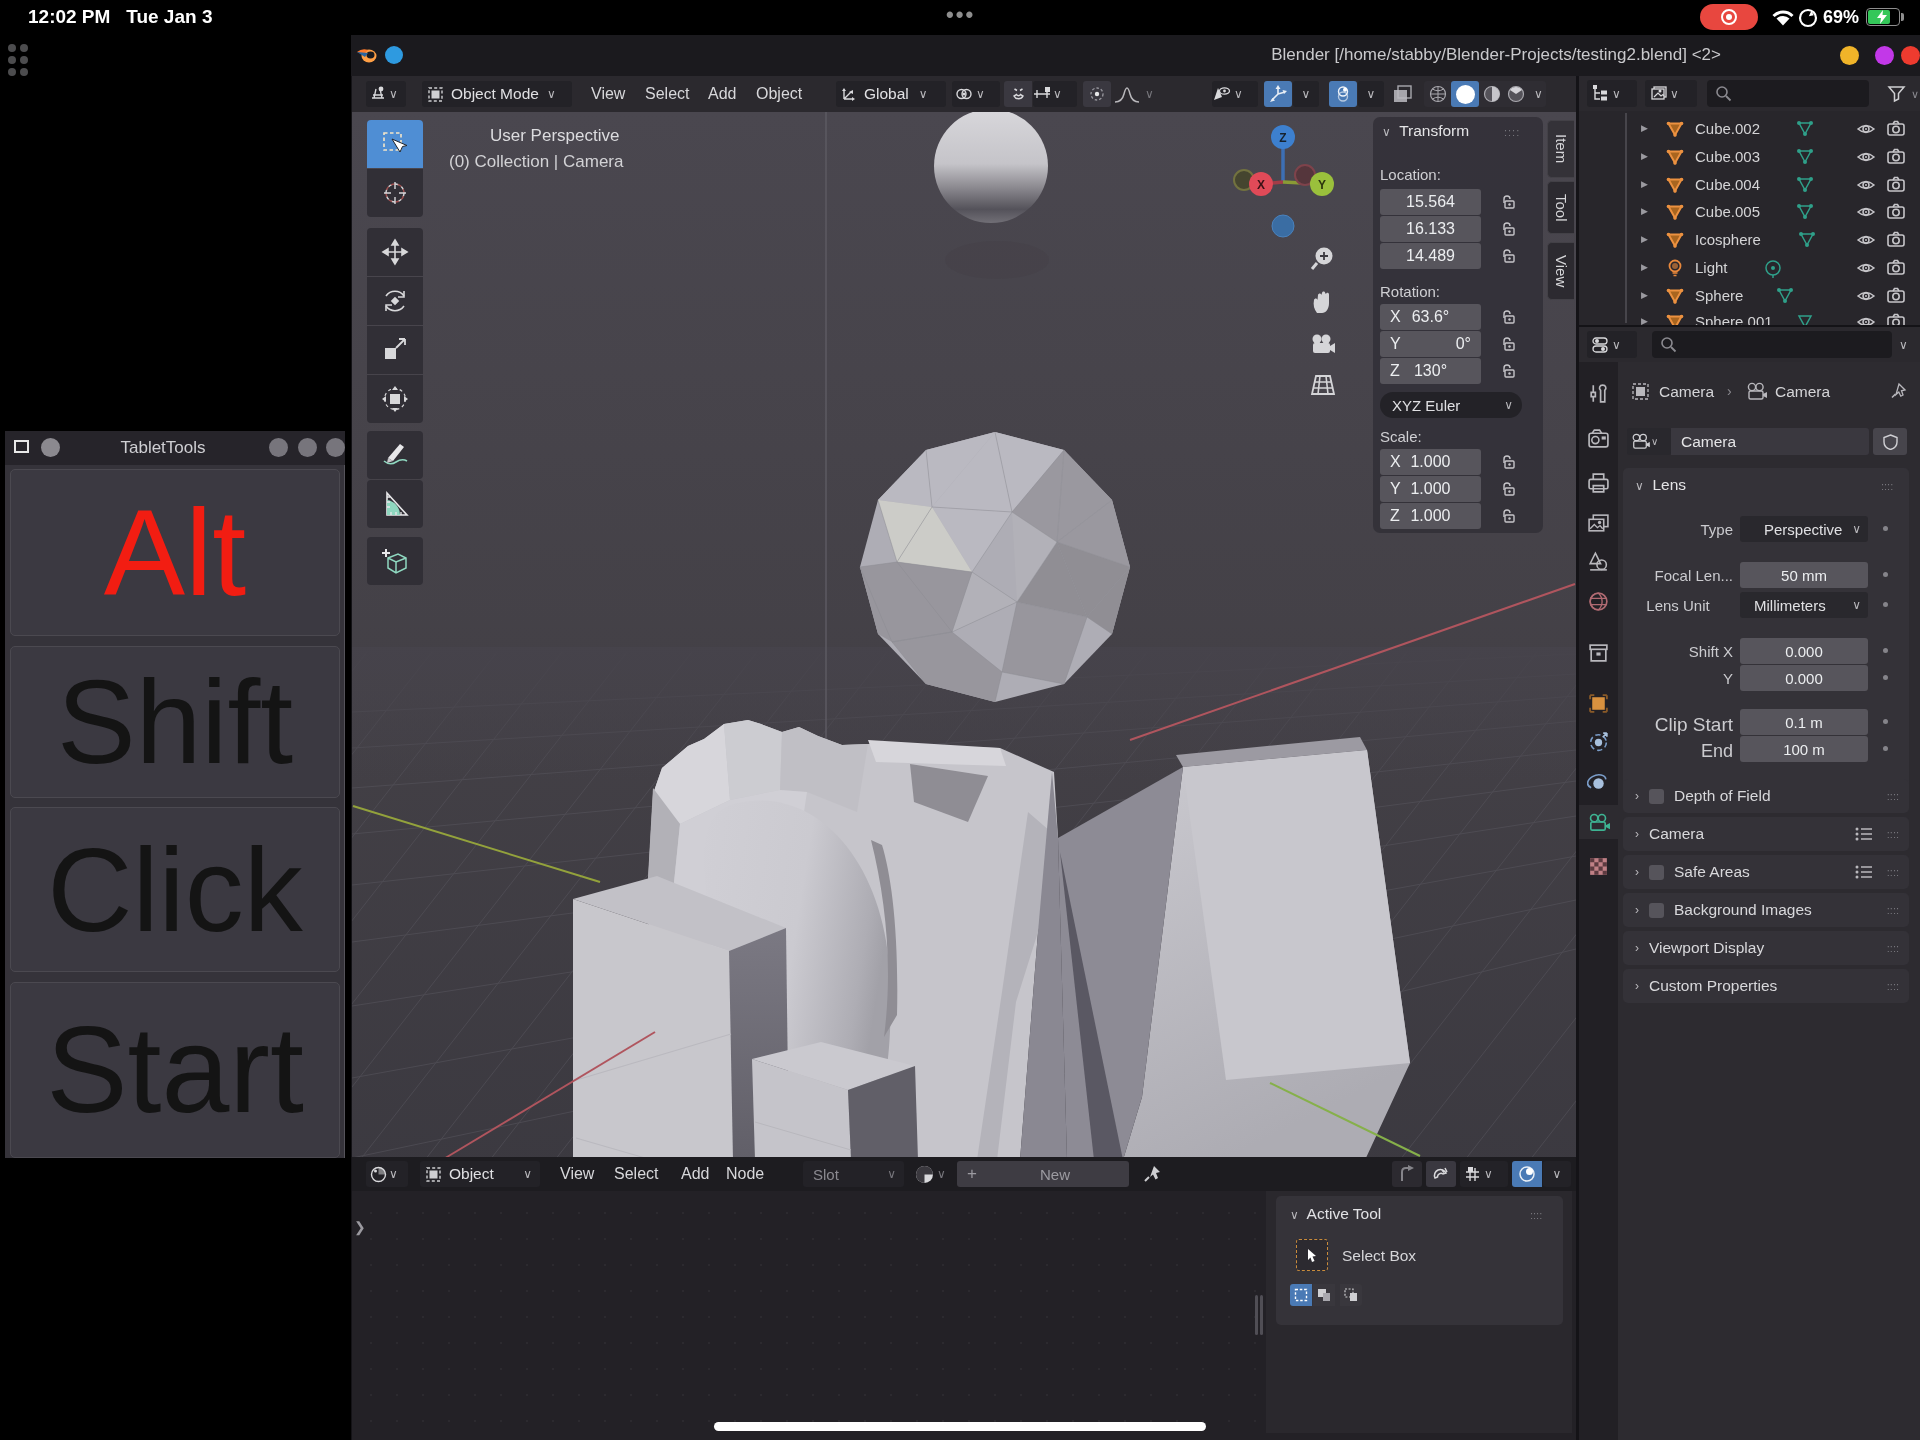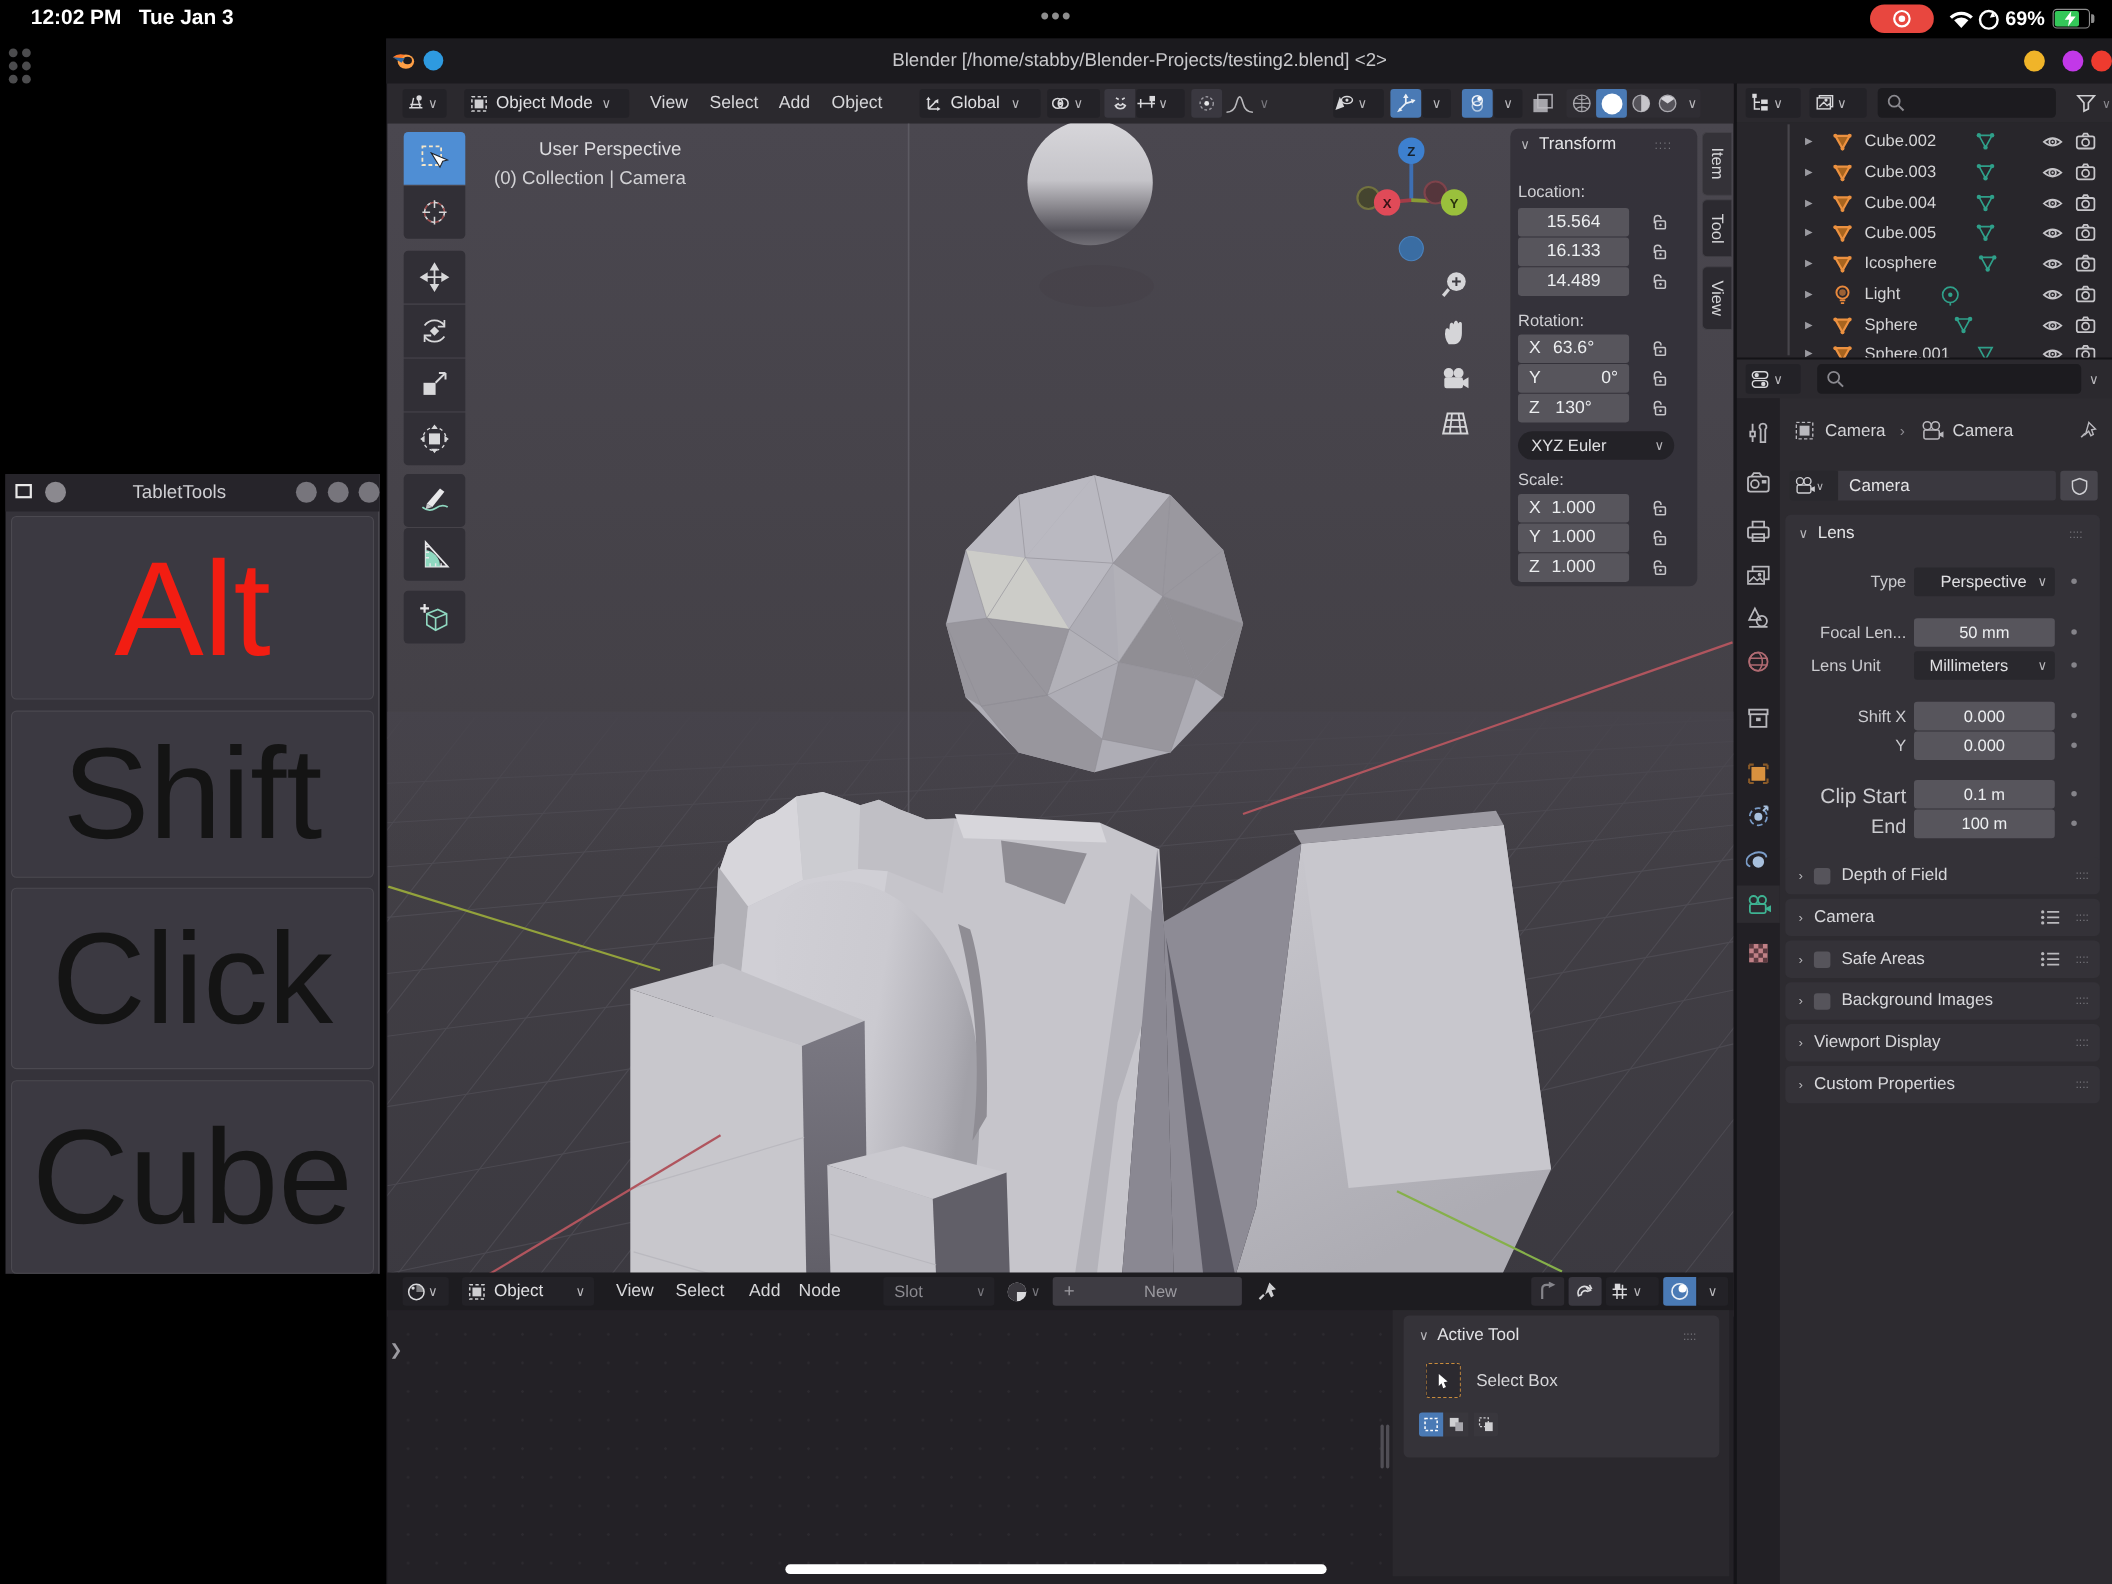--- a/index.html
+++ b/index.html
@@ -70,35 +70,35 @@
   <div class="a" style="left:5px;top:38px;width:330px;height:167px;background:#3b3941;border:1px solid #4b4950;border-radius:5px;display:flex;align-items:center;justify-content:center">
       <span style="color:#f21d12;font-size:122px;">Alt</span>
     </div>
   <div class="a" style="left:5px;top:215px;width:330px;height:152px;background:#3b3941;border:1px solid #4b4950;border-radius:5px;display:flex;align-items:center;justify-content:center">
       <span style="color:#141414;font-size:118px;">Shift</span>
     </div>
   <div class="a" style="left:5px;top:376px;width:330px;height:165px;background:#3b3941;border:1px solid #4b4950;border-radius:5px;display:flex;align-items:center;justify-content:center">
       <span style="color:#141414;font-size:118px;">Click</span>
     </div>
   <div class="a" style="left:5px;top:551px;width:330px;height:176px;background:#3b3941;border:1px solid #4b4950;border-radius:5px;display:flex;align-items:center;justify-content:center">
-      <span style="color:#141414;font-size:122px;">Cube</span>
+      <span style="color:#141414;font-size:122px;">Start</span>
     </div>
 </div>
 
 <div class="a" style="left:351px;top:35px;width:1569px;height:1405px;background:#141317">
 
   <div class="a" style="left:0;top:0;width:1569px;height:41px;background:#1b1a1e"></div>
   <svg class="a" style="left:5px;top:10px" width="22" height="20" viewBox="0 0 22 20">
       <ellipse cx="13" cy="11" rx="7.5" ry="6.5" fill="#ff9f45"></ellipse>
       <ellipse cx="14.5" cy="10" rx="4" ry="3.4" fill="#1b1a1e"></ellipse>
       <path d="M1 7 Q6 3 12 5 L8 9 Z" fill="#ff7a2a"></path>
       <path d="M1 7 L9 12 L12 8" fill="#2a65a0"></path>
     </svg>
   <div class="a" style="left:34px;top:11px;width:18px;height:18px;background:#2e9ae0;border-radius:50%"></div>
-  <div class="a" style="left:0;top:10px;width:1370px;text-align:center;color:#c9c9cc;font-size:17px">Blender [/home/stabby/Blender-Projects/testing2.blend] &lt;2&gt;</div>
+  <div class="a" style="left:0;top:10px;width:1370px;text-align:right;color:#c9c9cc;font-size:17px">Blender [/home/stabby/Blender-Projects/testing2.blend] &lt;2&gt;</div>
   <div class="a" style="left:1489px;top:11px;width:19px;height:19px;background:#f0b429;border-radius:50%"></div>
   <div class="a" style="left:1524px;top:11px;width:19px;height:19px;background:#c238e8;border-radius:50%"></div>
   <div class="a" style="left:1550px;top:11px;width:19px;height:19px;background:#ee3b2f;border-radius:50%"></div>
 
   <div class="a" style="left:1px;top:41px;width:1224px;height:1121px;background:#2b292e">
 
     <div class="a" style="left:0;top:0;width:1224px;height:36px;background:#2b292e"></div>
 
     <div class="dd" style="left:14px;top:5px;width:40px;height:26px;background:#232227">
       <svg width="18" height="18" viewBox="0 0 18 18" style="margin-left:3px">

